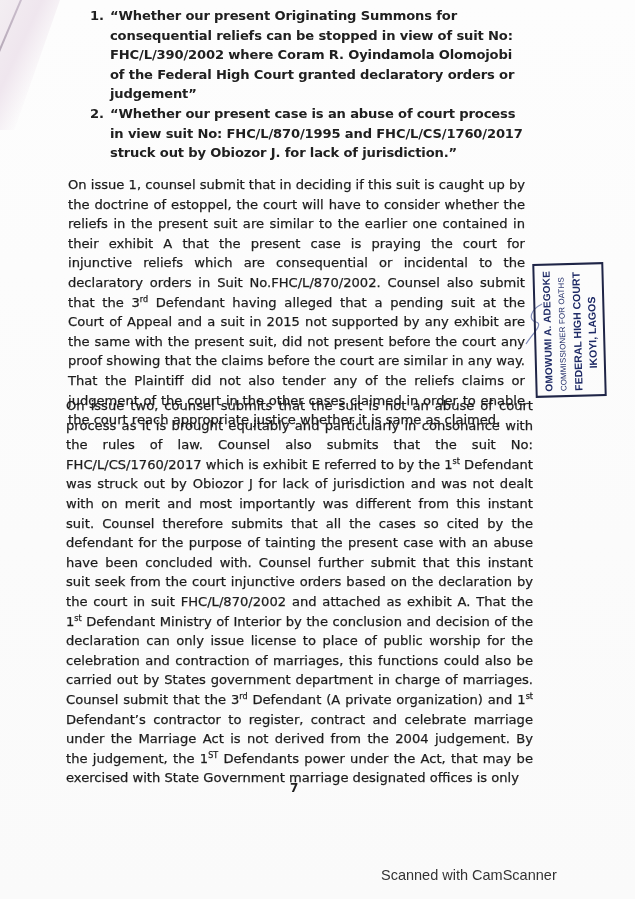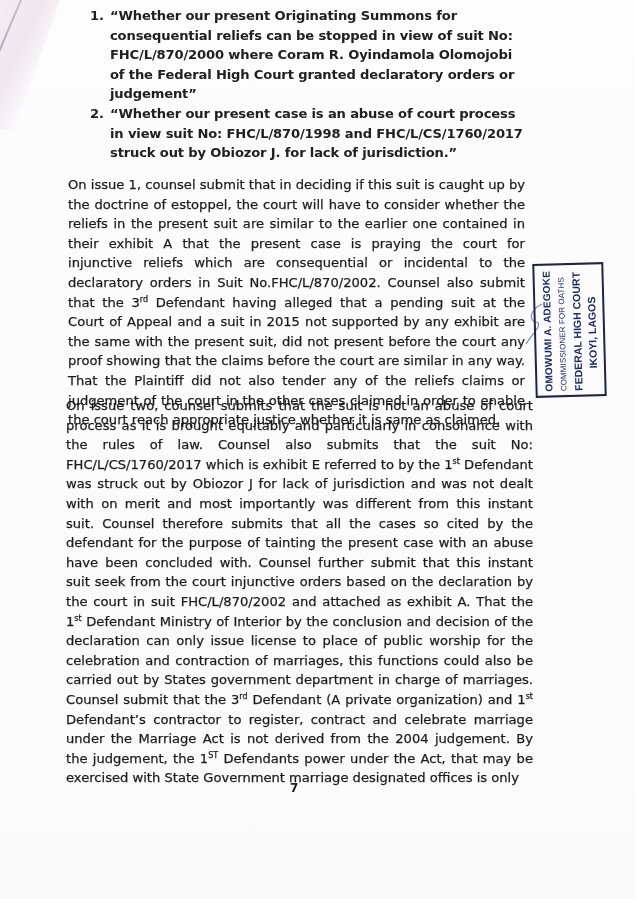--- a/index.html
+++ b/index.html
@@ -90,25 +90,25 @@
 </head>
 <body>
 
 <div class="page">
   <div class="edge-shadow"></div>
   <div class="edge-line"></div>
 
   <div class="text issues">
     <div class="issue">
       <span class="num">1.</span>
-      <span class="body">“Whether our present Originating Summons for consequential reliefs can be stopped in view of suit No: FHC/L/870/2000 where Coram R. Oyindamola Olomojobi of the Federal High Court granted declaratory orders or judgement”</span>
+      <span class="body">“Whether our present Originating Summons for consequential reliefs can be stopped in view of suit No: FHC/L/390/2002 where Coram R. Oyindamola Olomojobi of the Federal High Court granted declaratory orders or judgement”</span>
     </div>
     <div class="issue">
       <span class="num">2.</span>
-      <span class="body">“Whether our present case is an abuse of court process in view suit No: FHC/L/870/1998 and FHC/L/CS/1760/2017 struck out by Obiozor J. for lack of jurisdiction.”</span>
+      <span class="body">“Whether our present case is an abuse of court process in view suit No: FHC/L/870/1995 and FHC/L/CS/1760/2017 struck out by Obiozor J. for lack of jurisdiction.”</span>
     </div>
   </div>
 
   <p class="para para1" style="margin:0"><span>On issue 1, counsel submit that in deciding if this suit is caught up by the doctrine of estoppel, the court will have to consider whether the reliefs in the present suit are similar to the earlier one contained in their exhibit A that the present case is praying the court for injunctive reliefs which are consequential or incidental to the declaratory orders in Suit No.FHC/L/870/2002. Counsel also submit that the 3</span><sup>rd</sup><span> Defendant having alleged that a pending suit at the Court of Appeal and a suit in 2015 not supported by any exhibit are the same with the present suit, did not present before the court any proof showing that the claims before the court are similar in any way. That the Plaintiff did not also tender any of the reliefs claims or judgement of the court in the other cases claimed in order to enable the court reach appropriate justice whether it is same as claimed.</span></p>
 
   <p class="para para2" style="margin:0"><span>On issue two, counsel submits that the suit is not an abuse of court process as it is brought equitably and particularly in consonance with the rules of law. Counsel also submits that the suit No: FHC/L/CS/1760/2017 which is exhibit E referred to by the 1</span><sup>st</sup><span> Defendant was struck out by Obiozor J for lack of jurisdiction and was not dealt with on merit and most importantly was different from this instant suit. Counsel therefore submits that all the cases so cited by the defendant for the purpose of tainting the present case with an abuse have been concluded with. Counsel further submit that this instant suit seek from the court injunctive orders based on the declaration by the court in suit FHC/L/870/2002 and attached as exhibit A. That the 1</span><sup>st</sup><span> Defendant Ministry of Interior by the conclusion and decision of the declaration can only issue license to place of public worship for the celebration and contraction of marriages, this functions could also be carried out by States government department in charge of marriages. Counsel submit that the 3</span><sup>rd</sup><span> Defendant (A private organization) and 1</span><sup>st</sup><span> Defendant’s contractor to register, contract and celebrate marriage under the Marriage Act is not derived from the 2004 judgement. By the judgement, the 1</span><sup>ST</sup><span> Defendants power under the Act, that may be exercised with State Government marriage designated offices is only</span></p>
 
   <svg class="signature" viewBox="0 0 30 60">
     <path d="M20 4 C 8 10, 6 20, 14 22 C 22 24, 10 34, 4 44" fill="none" stroke="#4a5a9a" stroke-width="1.2" opacity="0.7"></path>
   </svg>
@@ -116,13 +116,14 @@
   <div class="stamp">
     <div class="stamp-inner" style="color: rgb(30, 42, 102);">
       <div class="stamp-line stamp-l1">OMOWUMI A. ADEGOKE</div>
       <div class="stamp-line stamp-l2">COMMISSIONER FOR OATHS</div>
       <div class="stamp-line stamp-l3">FEDERAL HIGH COURT</div>
       <div class="stamp-line stamp-l4">IKOYI, LAGOS</div>
     </div>
   </div>
 
   <div class="page-num">7</div>
+  <div class="footer">Scanned with CamScanner</div>
 </div>
 
 </body></html>

